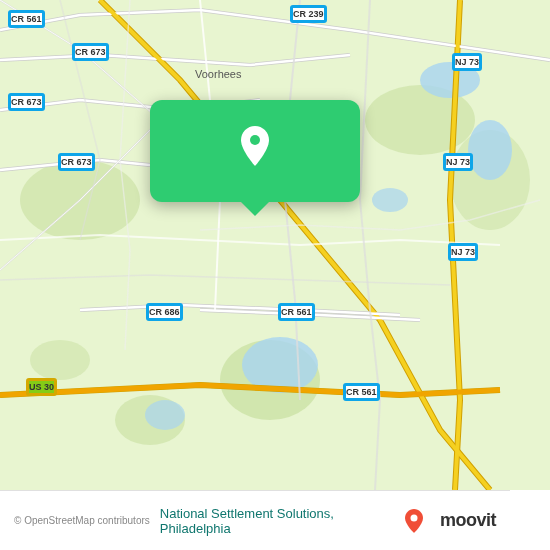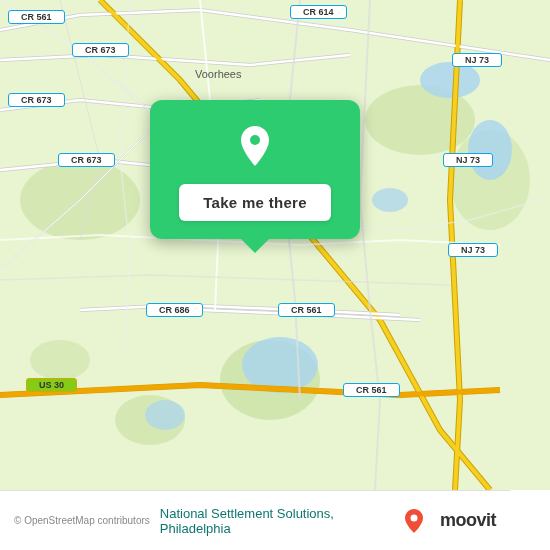--- a/index.html
+++ b/index.html
@@ -119,26 +119,26 @@
       font-size: 18px;
       font-weight: 700;
       color: #333;
       letter-spacing: -0.5px;
     }
 
     
     .road-badge {
       position: absolute;
       background: white;
-      border: 1px solid #0ea5e9;
+      border: 3px solid #0ea5e9;
       border-radius: 3px;
       font-size: 9px;
       font-weight: bold;
       color: #333;
-      padding: 1px 12px;
+      padding: 1px 0;
       z-index: 5;
     }
 
     .road-badge.yellow {
       background: #84cc16;
       border-color: #d4a800;
     }
 
     
     .water {
@@ -214,39 +214,38 @@
     <path d="M 0,0 L 80,50 L 160,120 L 80,200 L 0,270" stroke="#ddd" stroke-width="2" fill="none" opacity="0.7"></path>
     <path d="M 0,0 L 80,50 L 160,120 L 80,200 L 0,270" stroke="#fff" stroke-width="1" fill="none" opacity="0.8"></path>
 
     <path d="M 60,0 L 80,80 L 100,160 L 80,240" stroke="#ddd" stroke-width="1.5" fill="none" opacity="0.5"></path>
     <path d="M 540,200 L 470,220 L 400,230 L 300,225 L 200,230" stroke="#eee" stroke-width="1.5" fill="none" opacity="0.6"></path>
 
     <text x="195" y="78" font-size="11" fill="#555" font-family="Arial" font-weight="500">Voorhees</text>
   </svg>
 
   <div class="road-badge" style="left:8px; top:10px;">CR 561</div>
-  <div class="road-badge" style="left:290px; top:5px;">CR 614</div>
+  <div class="road-badge" style="left:290px; top:5px;">CR 239</div>
   <div class="road-badge" style="left:72px; top:43px;">CR 673</div>
   <div class="road-badge" style="left:8px; top:93px;">CR 673</div>
   <div class="road-badge" style="left:58px; top:153px;">CR 673</div>
   <div class="road-badge" style="left:452px; top:53px;">NJ 73</div>
   <div class="road-badge" style="left:443px; top:153px;">NJ 73</div>
   <div class="road-badge" style="left:448px; top:243px;">NJ 73</div>
   <div class="road-badge" style="left:146px; top:303px;">CR 686</div>
   <div class="road-badge" style="left:278px; top:303px;">CR 561</div>
   <div class="road-badge" style="left:343px; top:383px;">CR 561</div>
   <div class="road-badge yellow" style="left:26px; top:378px;">US 30</div>
 
   <div class="popup-card">
 
     <svg class="pin-icon" viewBox="0 0 48 48" xmlns="http://www.w3.org/2000/svg">
       <path d="M24 4C16.27 4 10 10.27 10 18c0 10.5 14 26 14 26s14-15.5 14-26c0-7.73-6.27-14-14-14z" fill="white"></path>
       <circle cx="24" cy="18" r="5" fill="#2ecc71"></circle>
     </svg>
-    <button class="take-me-there-btn">Take me there</button>
   </div>
 </div>
 
 <div id="bottom-bar">
   <span class="osm-logo">© OpenStreetMap contributors</span>
   <span class="bottom-text">National Settlement Solutions, Philadelphia</span>
   <div class="moovit-logo">
     <svg class="moovit-pin" viewBox="0 0 22 26" xmlns="http://www.w3.org/2000/svg">
       <path d="M11 1C6.03 1 2 5.03 2 10c0 6.5 9 15 9 15s9-8.5 9-15c0-4.97-4.03-9-9-9z" fill="#f04e37"></path>
       <circle cx="11" cy="10" r="3.5" fill="white"></circle>

